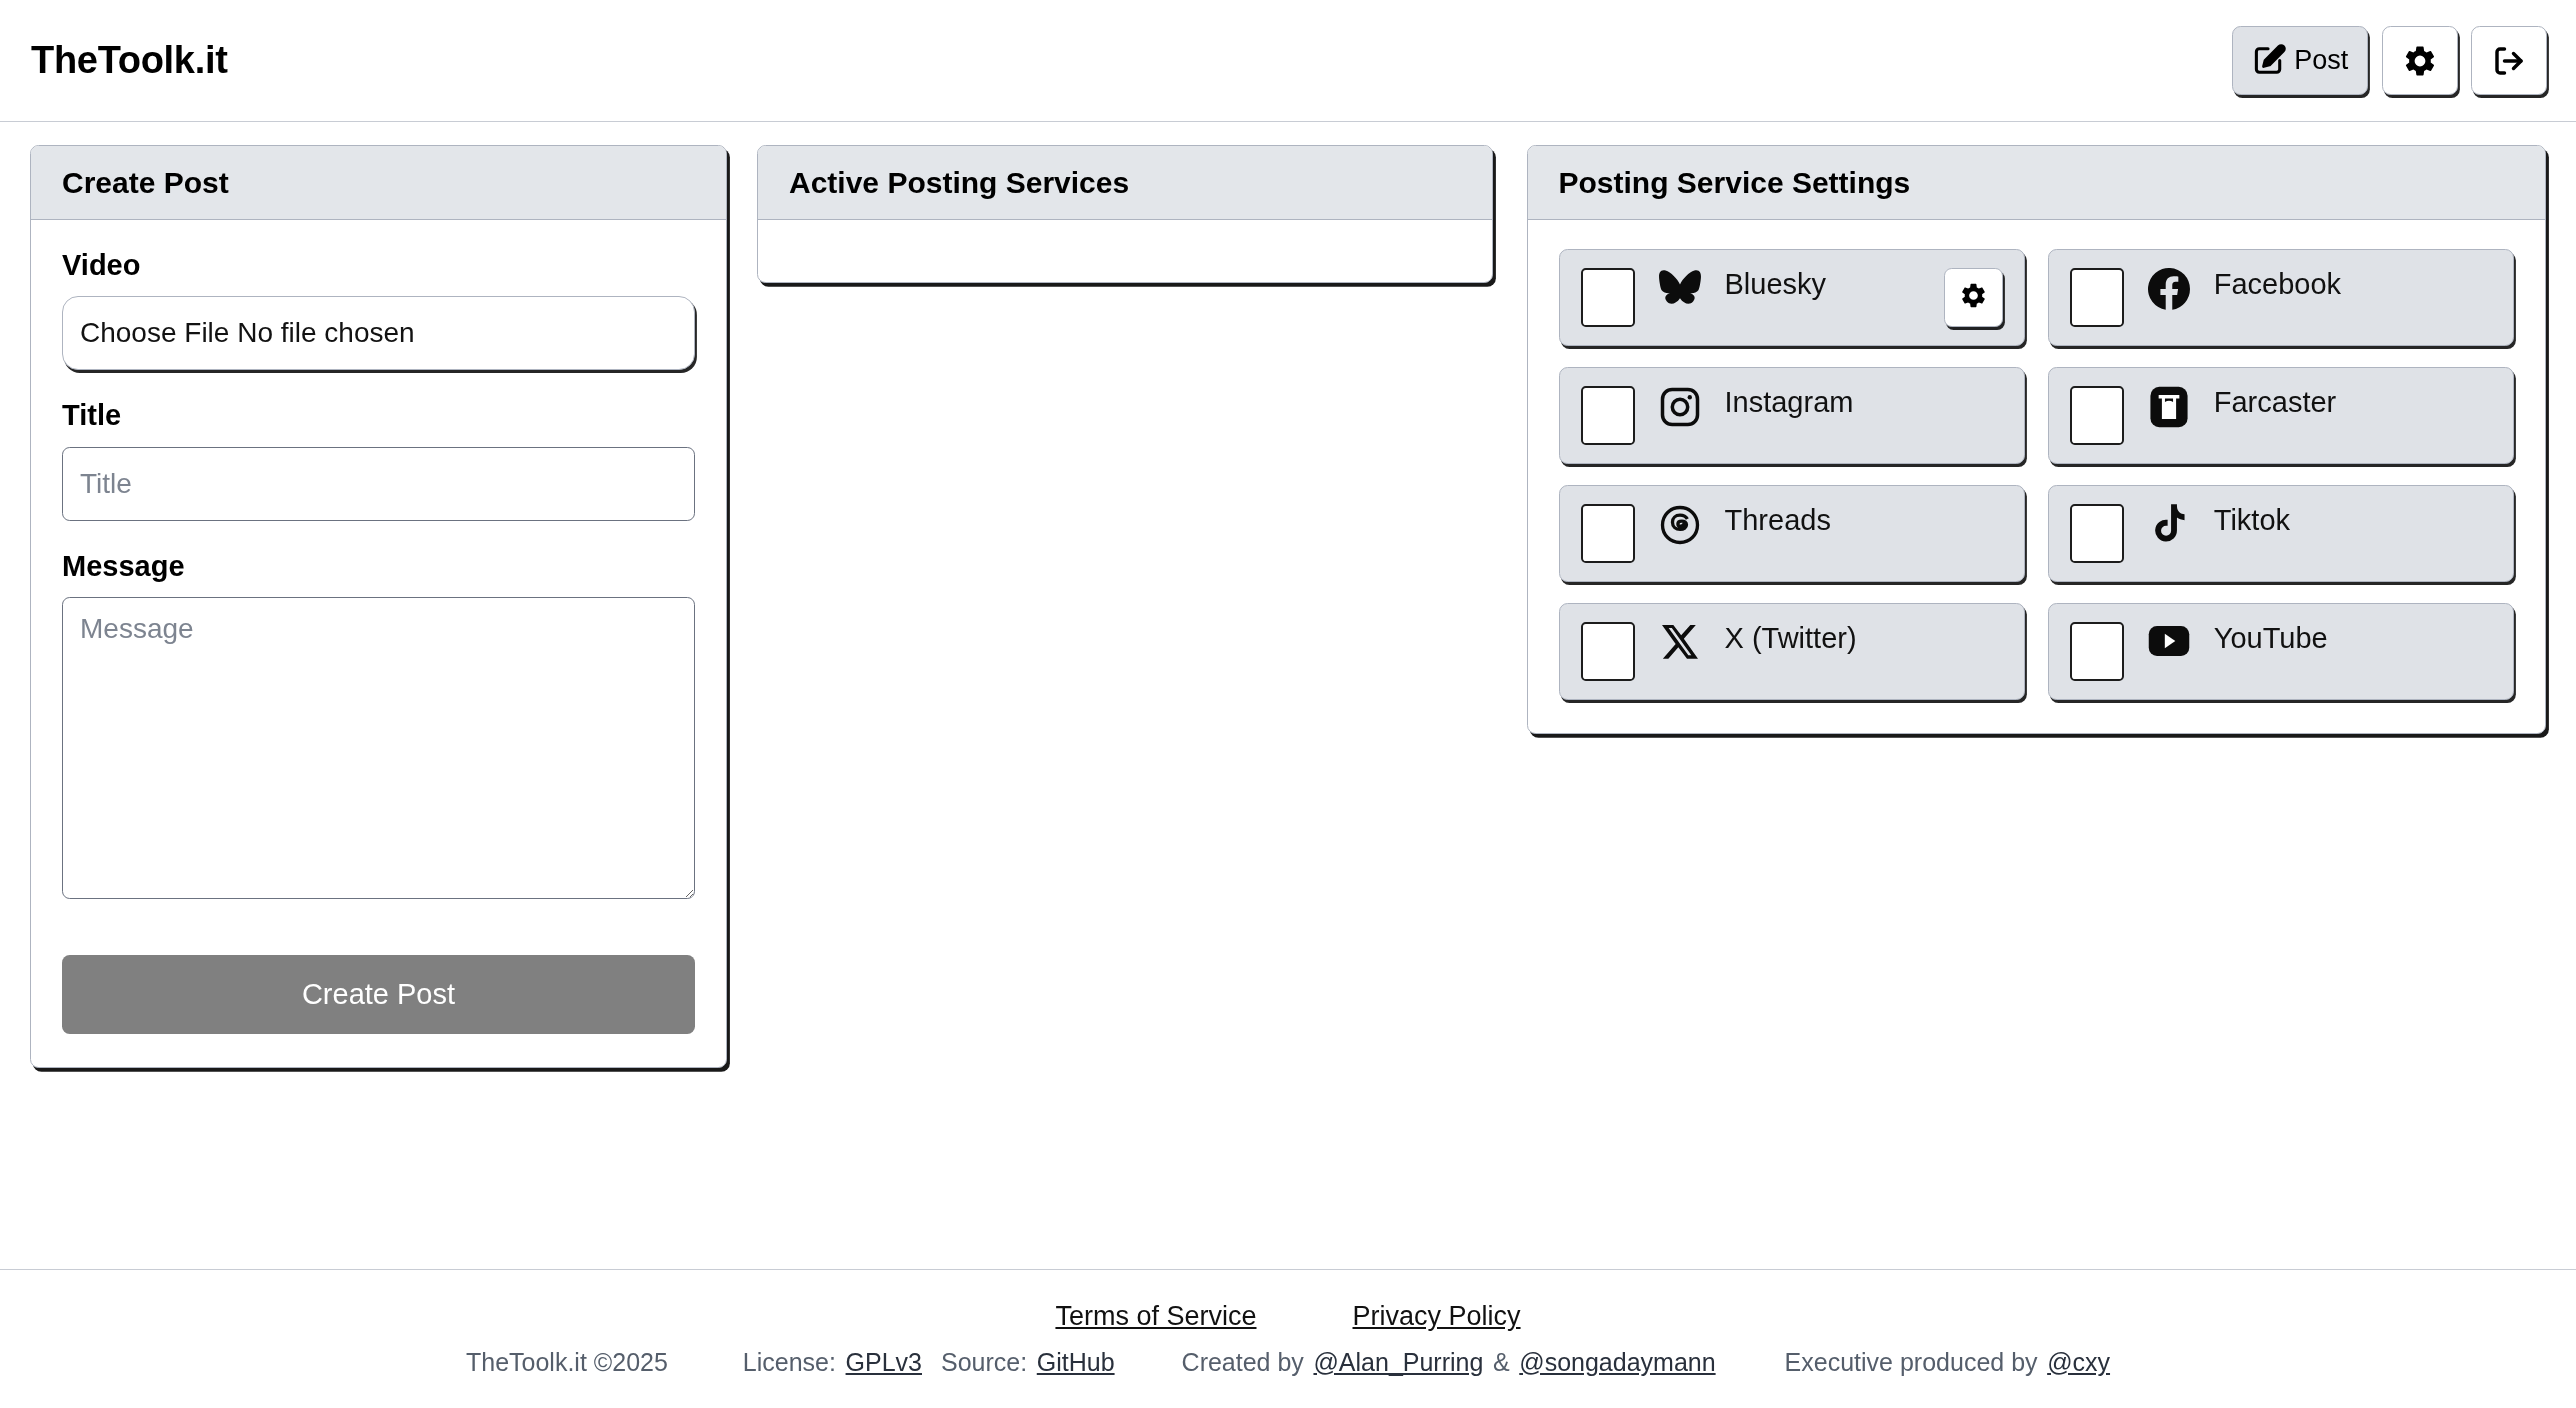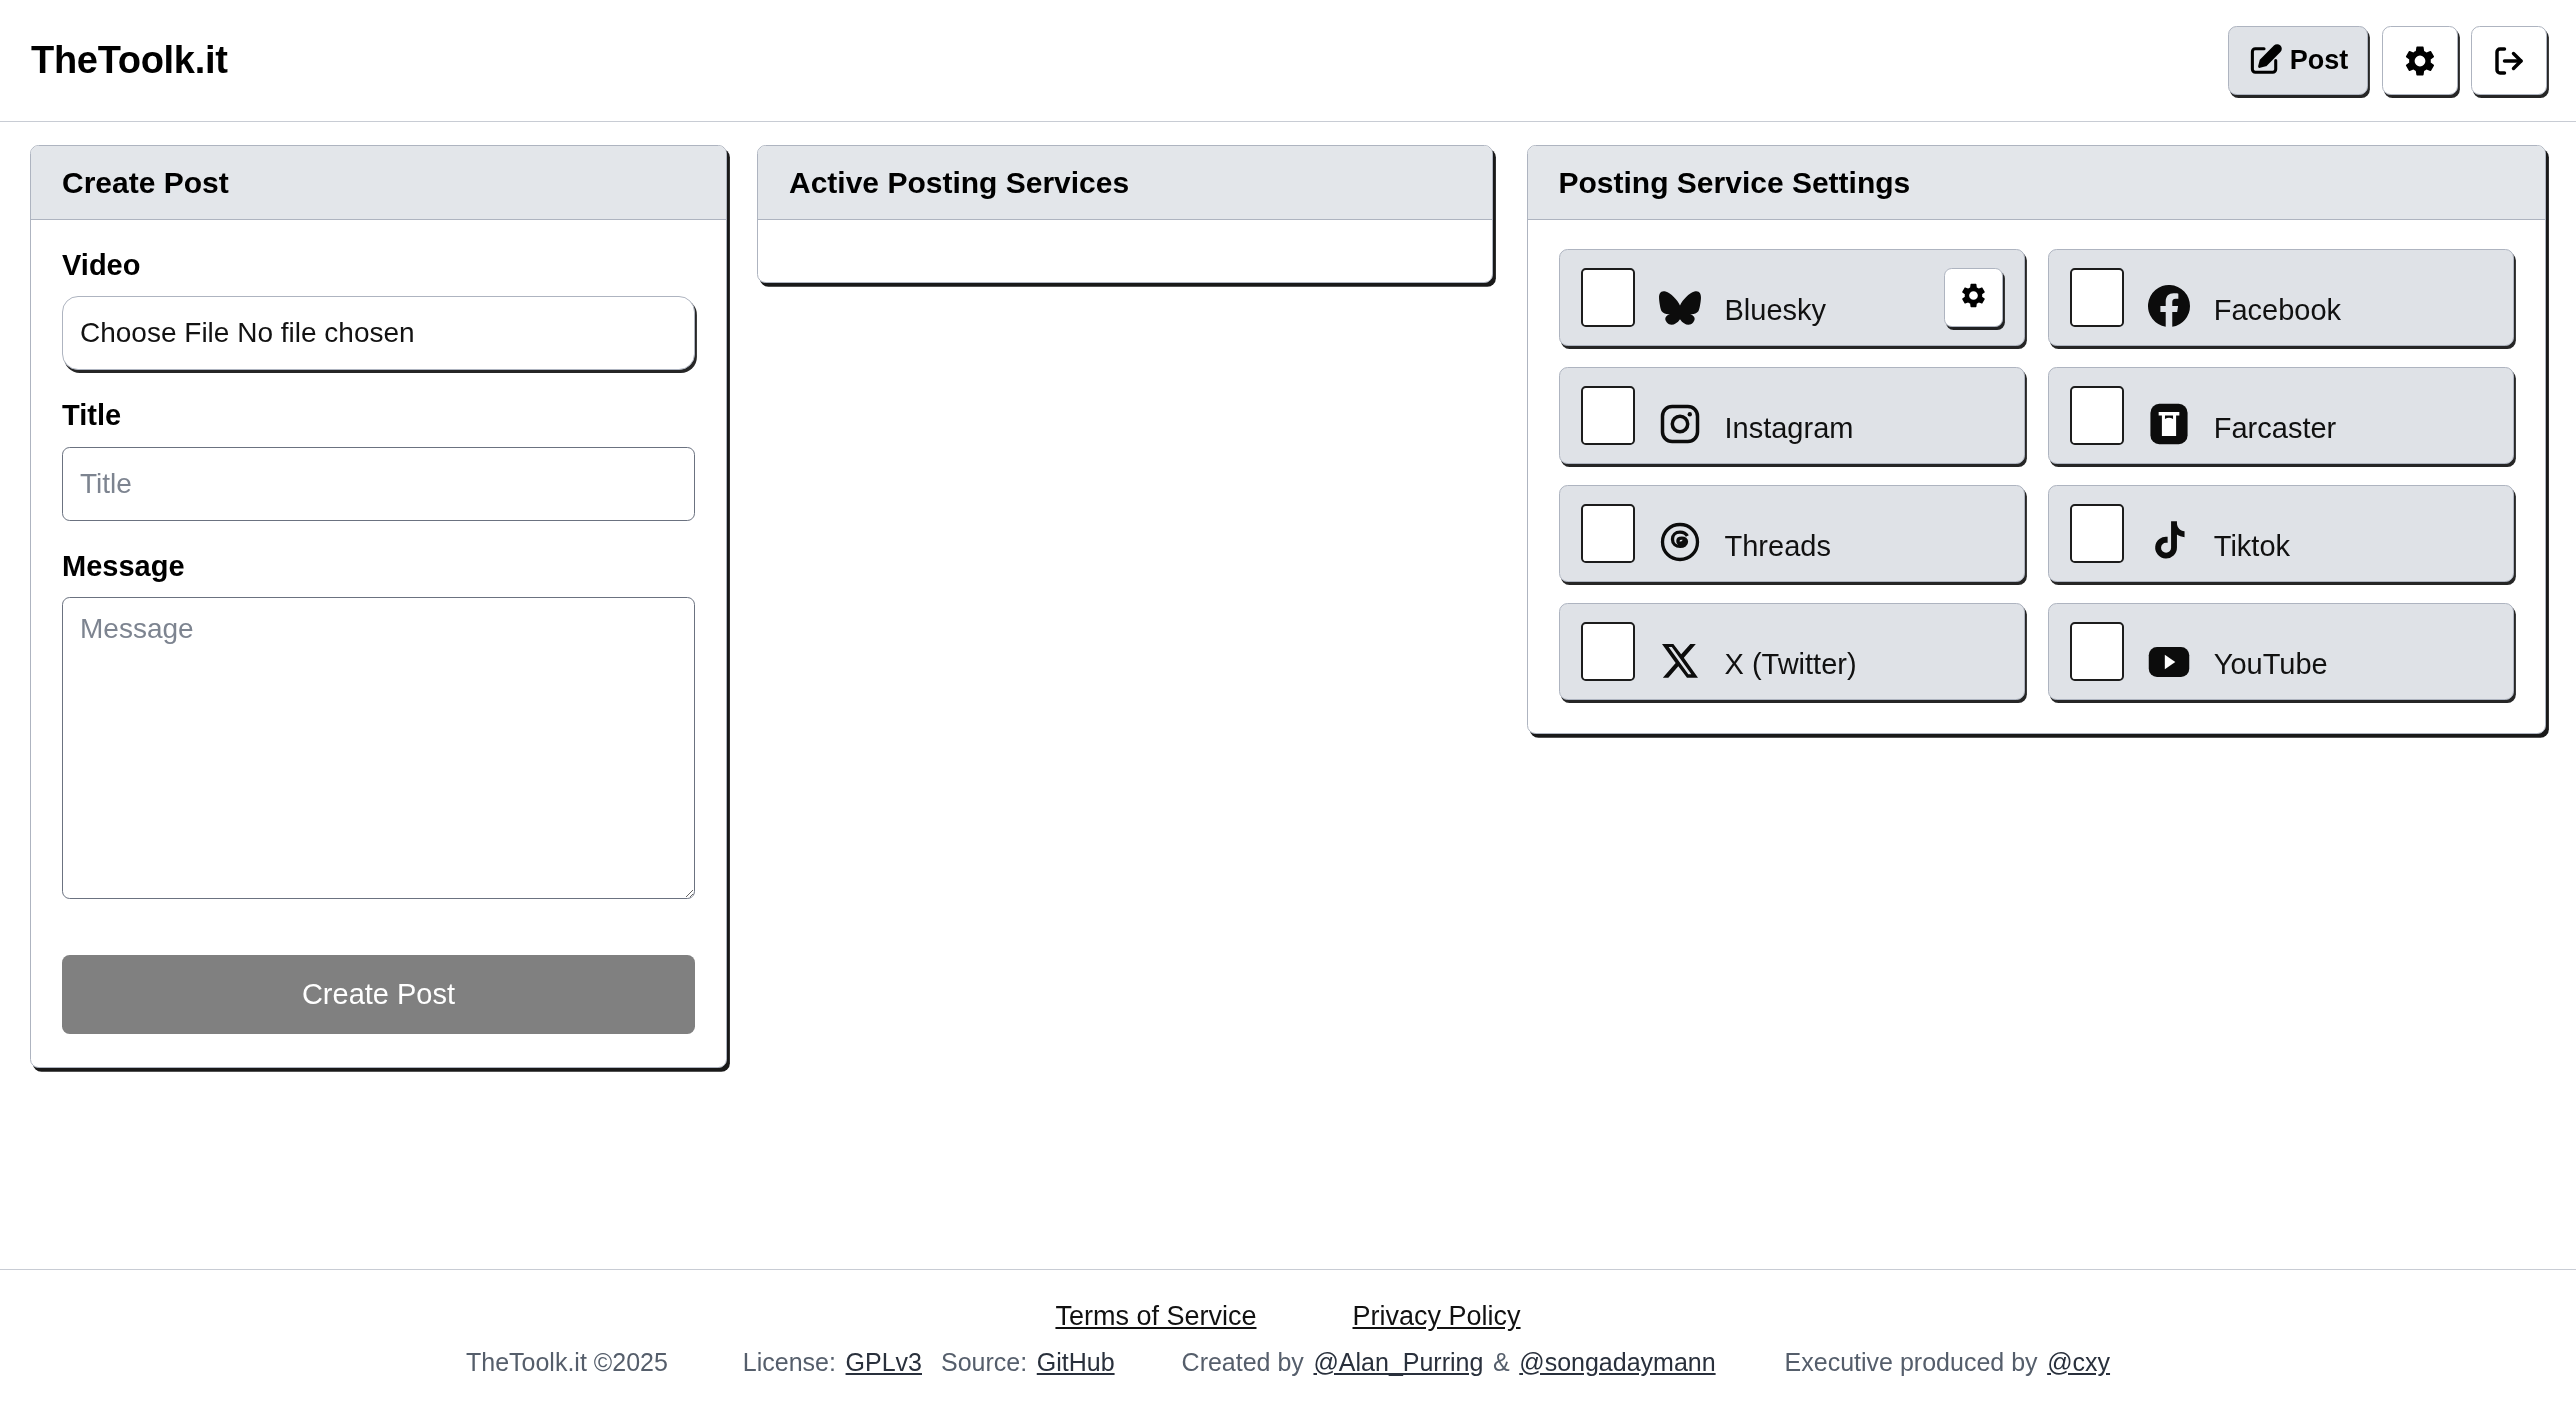--- a/index.html
+++ b/index.html
@@ -33,21 +33,20 @@
     height: 69px;
     min-width: 69px;
     border: 1.9px solid #aeb4c0;
     border-radius: 8.6px;
     background: #ffffff;
     box-shadow: 1.9px 2.9px 0 rgba(0,0,0,0.85);
     display: flex; align-items: center; justify-content: center;
     gap: 7px;
     padding: 0 19px;
     cursor: pointer;
-    font-weight: bold;
   }
   .tb-btn.active { background: #dfe2e7; }
   .tb-btn .lbl { font-size: 27px; color: #000; }
   .tb-btn svg { display:block; }
 
   
   .main {
     display: flex;
     align-items: flex-start;
     gap: 0;
@@ -155,21 +154,21 @@
   .empty-body { min-height: 44px; }
 
   
   .svc-grid {
     display: grid;
     grid-template-columns: 1fr 1fr;
     gap: 21px 23px;
   }
   .svc-tile {
     display: flex;
-    align-items: flex-end;
+    align-items: flex-start;
     gap: 23px;
     background: #dfe2e7;
     border: 1.9px solid #aeb4c0;
     border-radius: 8.6px;
     box-shadow: 1.9px 2.9px 0 rgba(0,0,0,0.85);
     padding: 18px 21px;
     cursor: pointer;
   }
   .chk {
     width: 54px; height: 59px;

